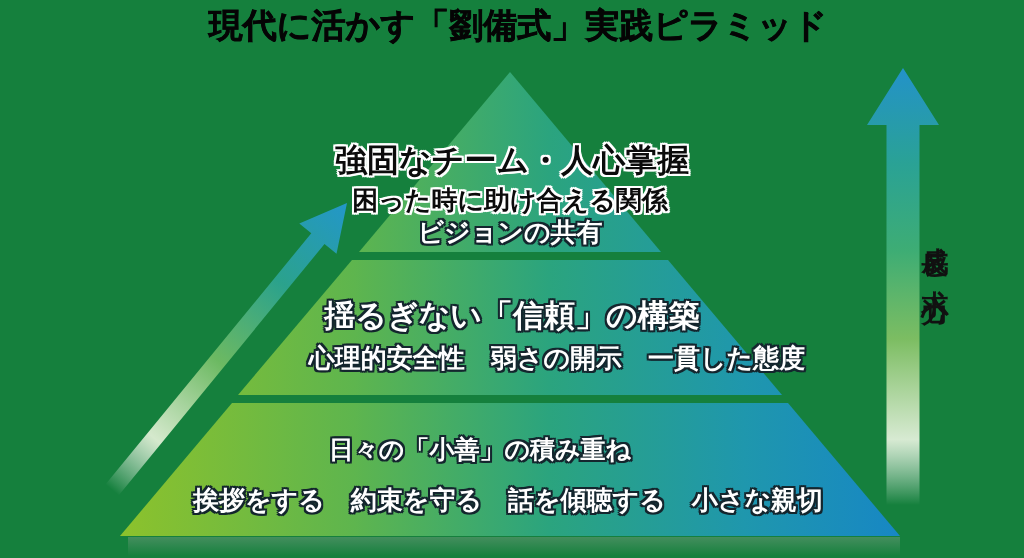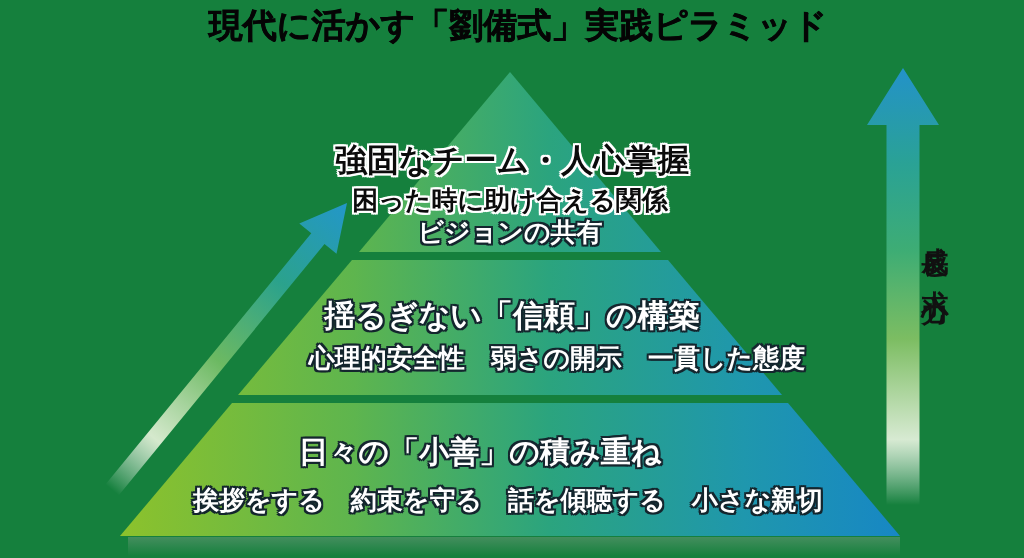--- a/index.html
+++ b/index.html
@@ -22,21 +22,21 @@
     -2px -2px 0 #ffffff, 0 -2px 0 #ffffff, 2px -2px 0 #ffffff,
     -2px  0   0 #ffffff, 2px  0   0 #ffffff,
     -2px  2px 0 #ffffff, 0  2px 0 #ffffff, 2px 2px 0 #ffffff; }
   
   .od { color:#ffffff; text-shadow:
     -2px -2px 0 #14262e, 0 -2px 0 #14262e, 2px -2px 0 #14262e,
     -2px  0   0 #14262e, 2px  0   0 #14262e,
     -2px  2px 0 #14262e, 0  2px 0 #14262e, 2px 2px 0 #14262e; }
   .h1 { font-size:32px; }
   .h2 { font-size:31px; }
-  .h3 { font-size:30px; }
+  .h3 { font-size:25px; }
   .sub { font-size:26px; }
   .side-label {
     position:absolute; left:922px; top:226px;
     writing-mode:vertical-rl; text-orientation:upright;
     font-size:27px; font-weight:bold; color:#111; letter-spacing:4px;
     line-height:1;
   }
 </style>
 </head>
 <body>

